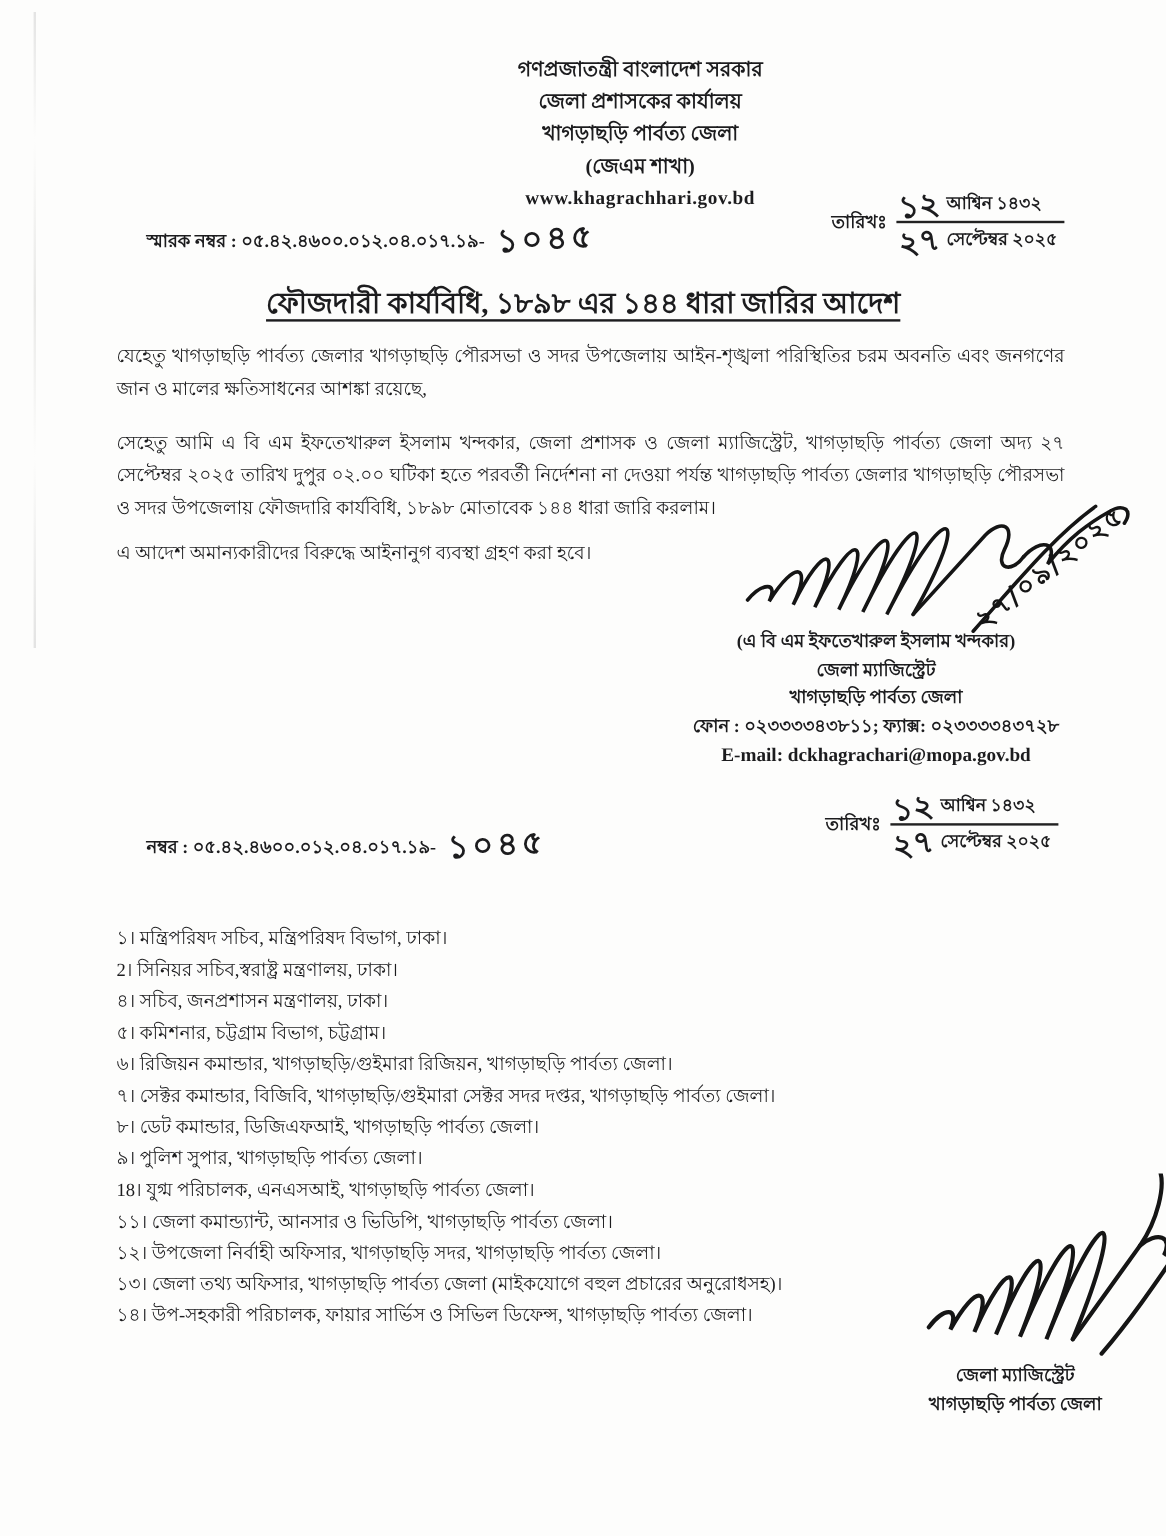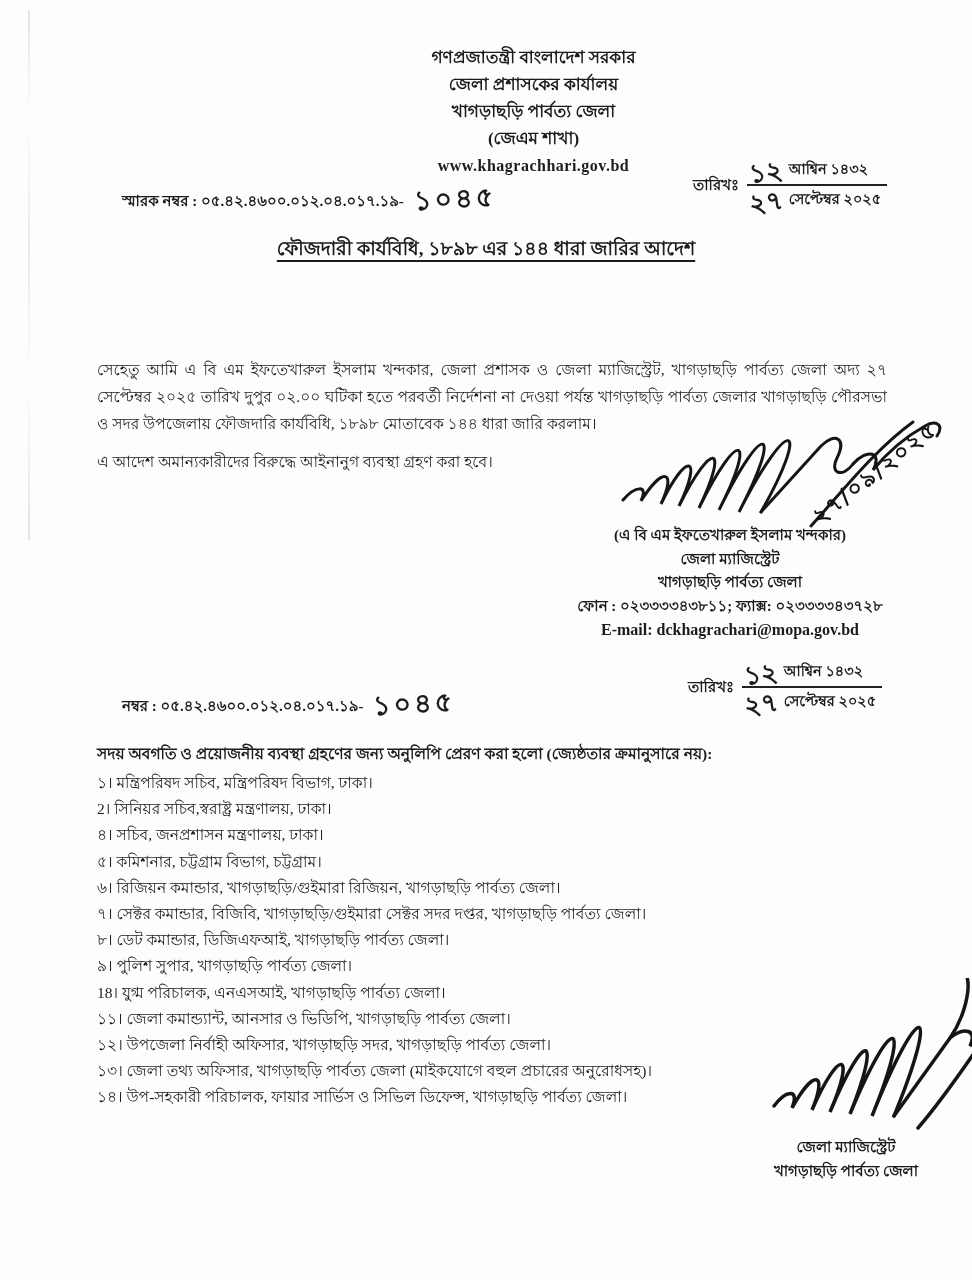--- a/index.html
+++ b/index.html
@@ -25,21 +25,21 @@
   .date1{top:158px;left:693px;}
   .date2{top:660px;left:688px;}
   .date-label{font-size:15px;font-weight:bold;}
   .date-frac{display:inline-block;text-align:left;}
   .date-frac .row{white-space:nowrap;font-size:14.5px;font-weight:bold;display:flex;align-items:flex-end;gap:6px;}
   .date-frac .top{border-bottom:2.5px solid #222;padding:0 10px 2px 2px;}
   .date-frac .bottom{padding:2px 6px 0 2px;}
   .hand-day{display:inline-block;font-size:26px;font-weight:bold;line-height:20px;
     transform:rotate(-8deg);font-family:"DejaVu Serif",serif;}
   .title{position:absolute;top:234px;left:0;width:100%;text-align:center;
-    font-size:19px;font-weight:bold;}
+    font-size:24px;font-weight:bold;}
   .title span{text-decoration:underline;text-underline-offset:5px;text-decoration-thickness:2px;}
   .para{position:absolute;left:97px;width:790px;font-size:15.5px;line-height:27px;
     text-align:justify;font-weight:500;}
   .p1{top:284px;}
   .p2{top:356px;}
   .p3{top:448px;width:560px;}
   .sig-svg{position:absolute;z-index:5;}
   .sig1{top:408px;left:615px;}
   .sig2{top:978px;left:768px;}
   .hand-date{position:absolute;top:455px;left:800px;z-index:6;font-size:22px;font-weight:bold;
@@ -85,20 +85,21 @@
         <span class="hand-day">২৭</span>
         <span>সেপ্টেম্বর ২০২৫</span>
       </span>
     </span>
   </div>
 
   <div class="title">
     <span>ফৌজদারী কার্যবিধি, ১৮৯৮ এর ১৪৪ ধারা জারির আদেশ</span>
   </div>
 
+  <div class="para p1">যেহেতু খাগড়াছড়ি পার্বত্য জেলার খাগড়াছড়ি পৌরসভা ও সদর উপজেলায় আইন-শৃঙ্খলা পরিস্থিতির চরম অবনতি এবং জনগণের জান ও মালের ক্ষতিসাধনের আশঙ্কা রয়েছে,</div>
   <div class="para p2">সেহেতু আমি এ বি এম ইফতেখারুল ইসলাম খন্দকার, জেলা প্রশাসক ও জেলা ম্যাজিস্ট্রেট, খাগড়াছড়ি পার্বত্য জেলা অদ্য ২৭ সেপ্টেম্বর ২০২৫ তারিখ দুপুর ০২.০০ ঘটিকা হতে পরবর্তী নির্দেশনা না দেওয়া পর্যন্ত খাগড়াছড়ি পার্বত্য জেলার খাগড়াছড়ি পৌরসভা ও সদর উপজেলায় ফৌজদারি কার্যবিধি, ১৮৯৮ মোতাবেক ১৪৪ ধারা জারি করলাম।</div>
   <div class="para p3">এ আদেশ অমান্যকারীদের বিরুদ্ধে আইনানুগ ব্যবস্থা গ্রহণ করা হবে।</div>
 
   <svg class="sig-svg sig1" width="340" height="120" viewBox="0 0 340 120">
     <g fill="none" stroke="#151515" stroke-width="3" stroke-linecap="round">
       <path d="M8 92 C 20 78, 34 76, 26 93 C 48 58, 62 62, 46 96 C 72 42, 88 48, 64 98 C 98 30, 114 38, 84 100 C 124 18, 142 28, 104 102 C 150 8, 168 20, 124 104 C 176 2, 196 16, 146 104"></path>
       <path d="M146 104 L 206 38 C 220 24, 232 30, 222 50 C 214 66, 228 70, 238 56"></path>
       <path d="M196 118 C 230 80, 262 40, 298 14"></path>
       <path d="M238 56 C 252 40, 268 44, 258 62 C 276 40, 292 28, 310 18 C 320 12, 330 16, 322 28"></path>
     </g>
@@ -128,21 +129,20 @@
         <span class="hand-day">১২</span>
         <span>আশ্বিন ১৪৩২</span>
       </span>
       <span class="row bottom">
         <span class="hand-day">২৭</span>
         <span>সেপ্টেম্বর ২০২৫</span>
       </span>
     </span>
   </div>
 
-  <div class="dist-intro">সদয় অবগতি ও প্রয়োজনীয় ব্যবস্থা গ্রহণের জন্য অনুলিপি প্রেরণ করা হলো (জ্যেষ্ঠতার ক্রমানুসারে নয়):</div>
   <div class="dist-list">
     <div class="dist-item">১। মন্ত্রিপরিষদ সচিব, মন্ত্রিপরিষদ বিভাগ, ঢাকা।</div>
     <div class="dist-item">2। সিনিয়র সচিব,স্বরাষ্ট্র মন্ত্রণালয়, ঢাকা।</div>
     <div class="dist-item">৪। সচিব, জনপ্রশাসন মন্ত্রণালয়, ঢাকা।</div>
     <div class="dist-item">৫। কমিশনার, চট্টগ্রাম বিভাগ, চট্টগ্রাম।</div>
     <div class="dist-item">৬। রিজিয়ন কমান্ডার, খাগড়াছড়ি/গুইমারা রিজিয়ন, খাগড়াছড়ি পার্বত্য জেলা।</div>
     <div class="dist-item">৭। সেক্টর কমান্ডার, বিজিবি, খাগড়াছড়ি/গুইমারা সেক্টর সদর দপ্তর, খাগড়াছড়ি পার্বত্য জেলা।</div>
     <div class="dist-item">৮। ডেট কমান্ডার, ডিজিএফআই, খাগড়াছড়ি পার্বত্য জেলা।</div>
     <div class="dist-item">৯। পুলিশ সুপার, খাগড়াছড়ি পার্বত্য জেলা।</div>
     <div class="dist-item">18। যুগ্ম পরিচালক, এনএসআই, খাগড়াছড়ি পার্বত্য জেলা।</div>

